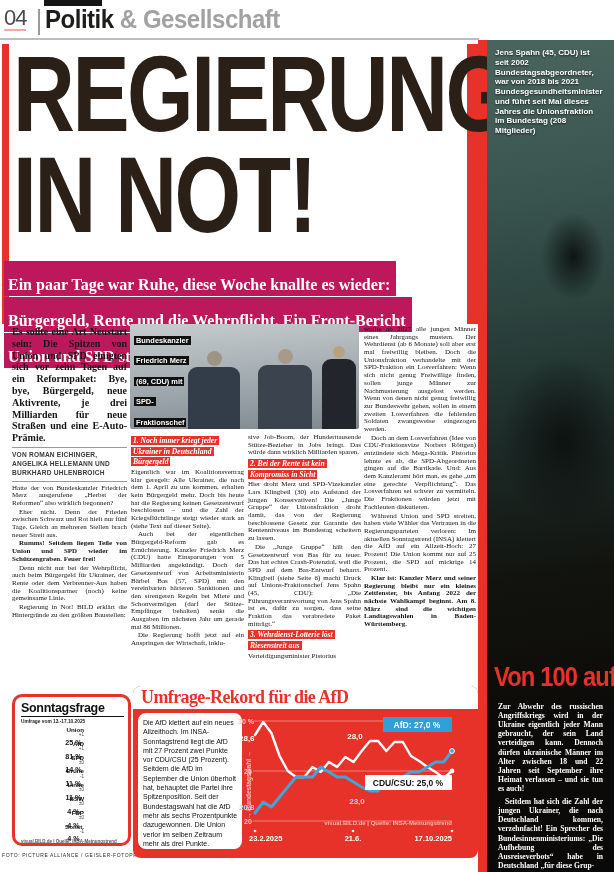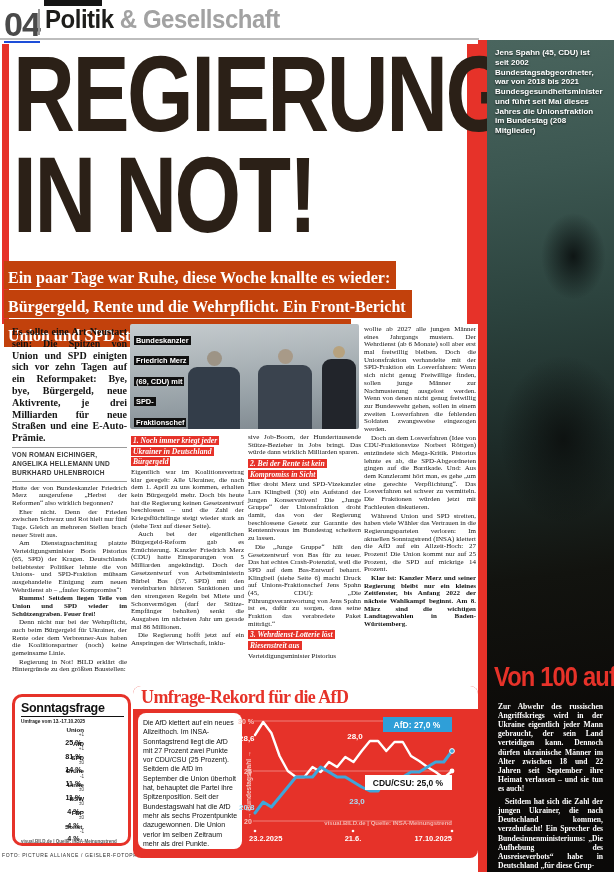--- a/index.html
+++ b/index.html
@@ -2,22 +2,22 @@
 <html><head>
 <meta charset="utf-8">
 <style>
   html,body{margin:0;padding:0;background:#e9e9e9;}
   .page{position:relative;width:614px;height:872px;background:#fff;overflow:hidden;
         font-family:"Liberation Serif",serif;-webkit-font-smoothing:antialiased;}
   .abs{position:absolute;}
 
   
   .top-notch{left:44px;top:0;width:58px;height:6px;background:#151515;}
-  .pageno{left:4px;top:7px;font-family:"Liberation Sans",sans-serif;font-weight:700;
-          font-size:34px;color:#4a4a4a;letter-spacing:-1px;border-bottom:2px solid #1d4ed8;line-height:1;}
+  .pageno{left:4px;top:7px;font-family:"Liberation Sans",sans-serif;font-weight:400;
+          font-size:22px;color:#4a4a4a;letter-spacing:-1px;border-bottom:2px solid #fca5a5;line-height:1;}
   .pagebar{left:38px;top:9px;width:2px;height:26px;background:#9a9a9a;}
   .section-title{left:45px;top:6px;font-family:"Liberation Sans",sans-serif;font-weight:700;
                  font-size:25px;letter-spacing:-0.5px;line-height:1.1;white-space:nowrap;transform:scaleX(.96);transform-origin:left;}
   .section-black{color:#1d1d1b;}
   .section-gray{color:#a2a2a2;}
   .header-rule{left:0;top:38px;width:479px;height:2px;background:#bdbdbd;}
 
   
   .bar-left{left:2px;top:44px;width:7px;height:280px;background:#e63229;}
   .bar-headline-right{left:467px;top:44px;width:11px;height:280px;background:#e63229;}
@@ -25,22 +25,22 @@
 
   
   .headline{left:13px;top:44px;width:460px;color:#2b2017;
             font-family:"Liberation Sans",sans-serif;font-weight:900;
             font-size:107px;line-height:.94;letter-spacing:-3px;
             transform:scaleX(.8);transform-origin:left top;white-space:nowrap;}
 
   
   .subhead{left:4px;top:261px;width:474px;}
   .subhead div{margin-bottom:1px;}
-  .subhead span{display:inline-block;background:#c2410c;color:#fff;
-                font-weight:700;font-size:16px;line-height:1.12;padding:8px 6px 2px 4px;}
+  .subhead span{display:inline-block;background:#be185d;color:#fff;
+                font-weight:700;font-size:16px;line-height:1.12;padding:15px 6px 2px 4px;}
 
   
   .col{color:#141414;font-size:7px;line-height:1.1;text-align:justify;hyphens:auto;}
   .col p{margin:0 0 1px 0;}
   .col p.ind{text-indent:7px;}
   .col p.bold{font-weight:700;}
   .col1{left:12px;top:326px;width:115px;}
   .col2{left:131px;top:434px;width:113px;}
   .col3{left:248px;top:434px;width:113px;}
   .col4{left:364px;top:326px;width:112px;}
@@ -155,21 +155,20 @@
     </div>
   </div>
 
   <div class="abs col col1">
     <p class="intro">Es sollte eine Art Neustart sein: Die Spitzen von Union und SPD einigten sich vor zehn Tagen auf ein Reformpaket: Bye, bye, Bürgergeld, neue Aktivrente, je drei Milliarden für neue Straßen und eine E-Auto-Prämie.</p>
     <hr class="rule">
     <div class="byline">VON ROMAN EICHINGER, ANGELIKA HELLEMANN UND BURKHARD UHLENBROICH</div>
     <hr class="rule">
     <p>Hatte der von Bundeskanzler Friedrich Merz ausgerufene „Herbst der Reformen“ also wirklich begonnen?</p>
     <p class="ind">Eher nicht. Denn der Frieden zwischen Schwarz und Rot hielt nur fünf Tage. Gleich an mehreren Stellen brach neuer Streit aus.</p>
-    <p class="ind">Am Dienstagnachmittag platzte Verteidigungsminister Boris Pistorius (65, SPD) der Kragen. Deutschlands beliebtester Politiker lehnte die von Unions- und SPD-Fraktion mühsam ausgehandelte Einigung zum neuen Wehrdienst ab – „fauler Kompromiss“!</p>
     <p class="ind bold">Rumms! Seitdem liegen Teile von Union und SPD wieder im Schützengraben. Feuer frei!</p>
     <p class="ind">Denn nicht nur bei der Wehrpflicht, auch beim Bürgergeld für Ukrainer, der Rente oder dem Verbrenner-Aus haben die Koalitionspartner (noch) keine gemeinsame Linie.</p>
     <p class="ind">Regierung in Not! BILD erklärt die Hintergründe zu den größten Baustellen:</p>
   </div>
 
   <div class="abs col col2">
     <p class="tagline"><span class="tag">1. Noch immer kriegt jeder Ukrainer in Deutschland Bürgergeld</span></p>
     <p>Eigentlich war im Koalitionsvertrag klar geregelt: Alle Ukrainer, die nach dem 1. April zu uns kommen, erhalten kein Bürgergeld mehr. Doch bis heute hat die Regierung keinen Gesetzentwurf beschlossen – und die Zahl der Kriegsflüchtlinge steigt wieder stark an (siehe Text auf dieser Seite).</p>
     <p class="ind">Auch bei der eigentlichen Bürgergeld-Reform gab es Ernüchterung. Kanzler Friedrich Merz (CDU) hatte Einsparungen von 5 Milliarden angekündigt. Doch der Gesetzentwurf von Arbeitsministerin Bärbel Bas (57, SPD) mit den vereinbarten härteren Sanktionen und den strengeren Regeln bei Miete und Schonvermögen (darf der Stütze-Empfänger behalten) senkt die Ausgaben im nächsten Jahr um gerade mal 86 Millionen.</p>
     <p class="ind">Die Regierung hofft jetzt auf ein Anspringen der Wirtschaft, inklu-</p>

